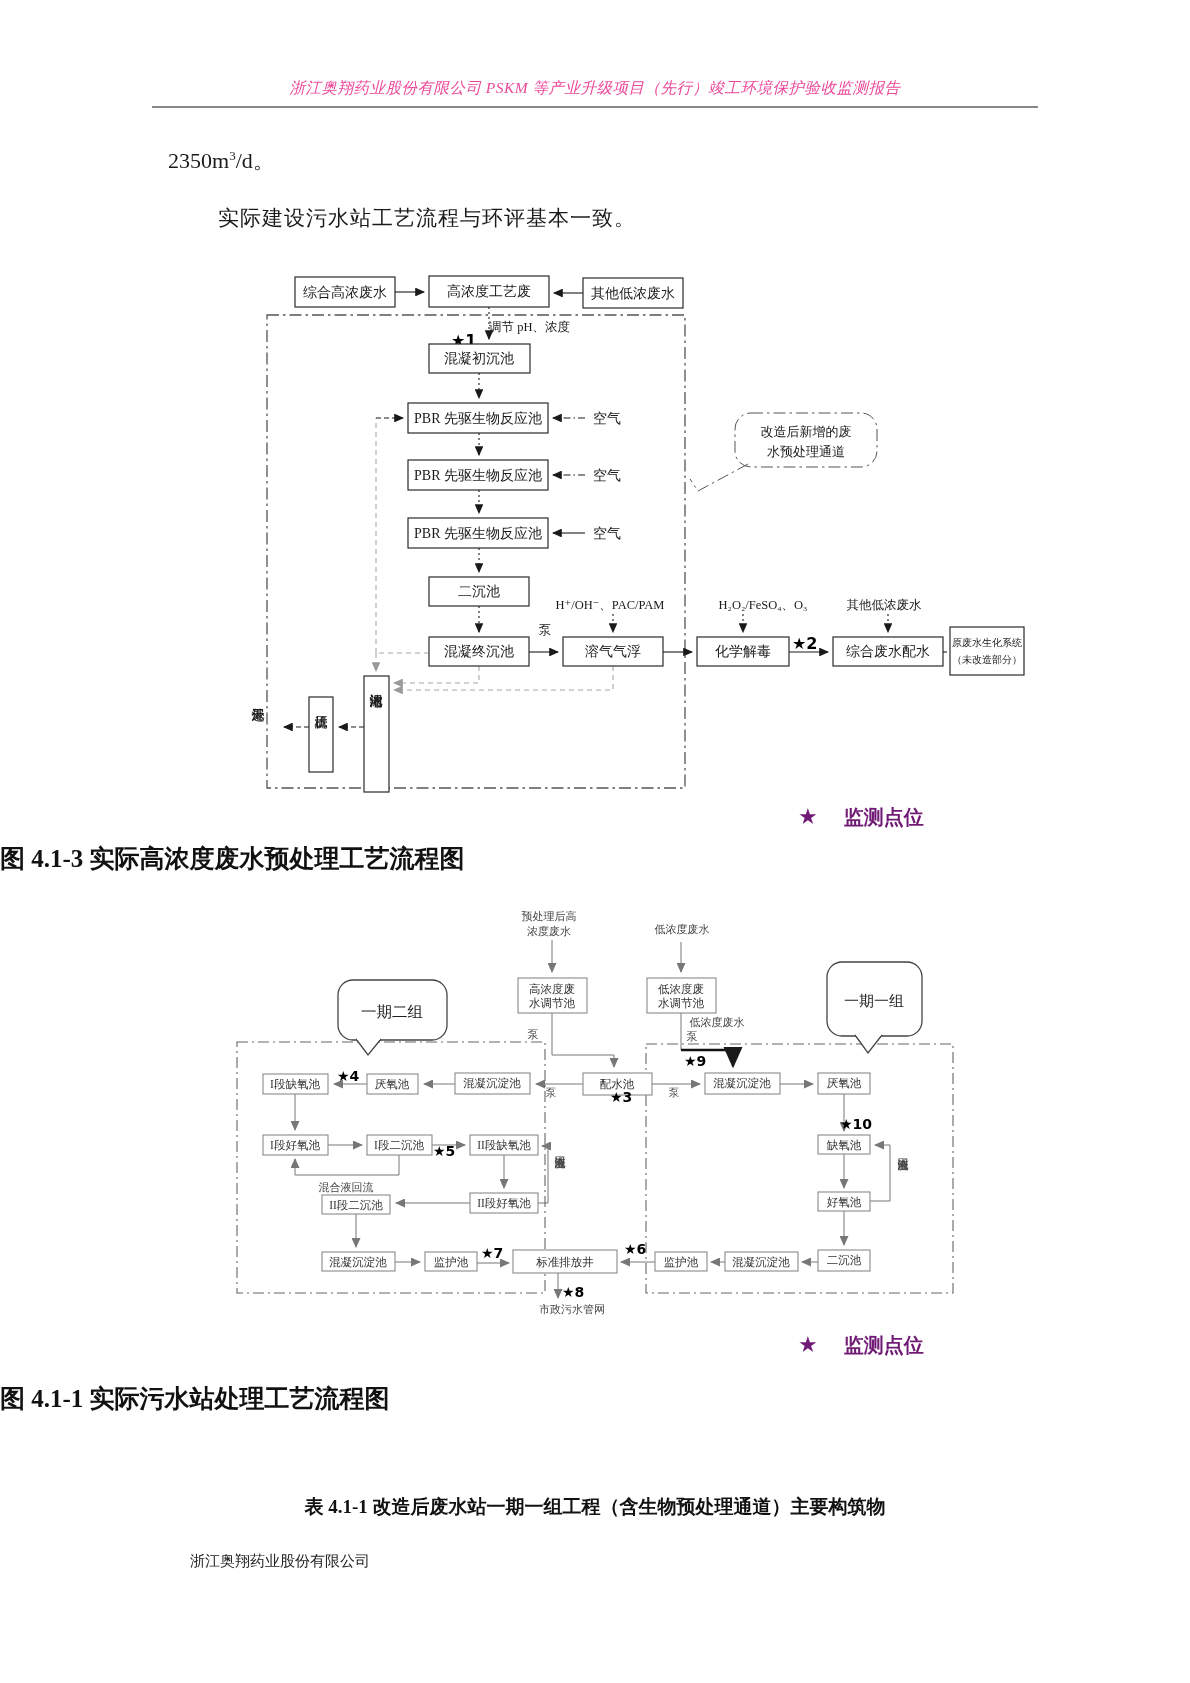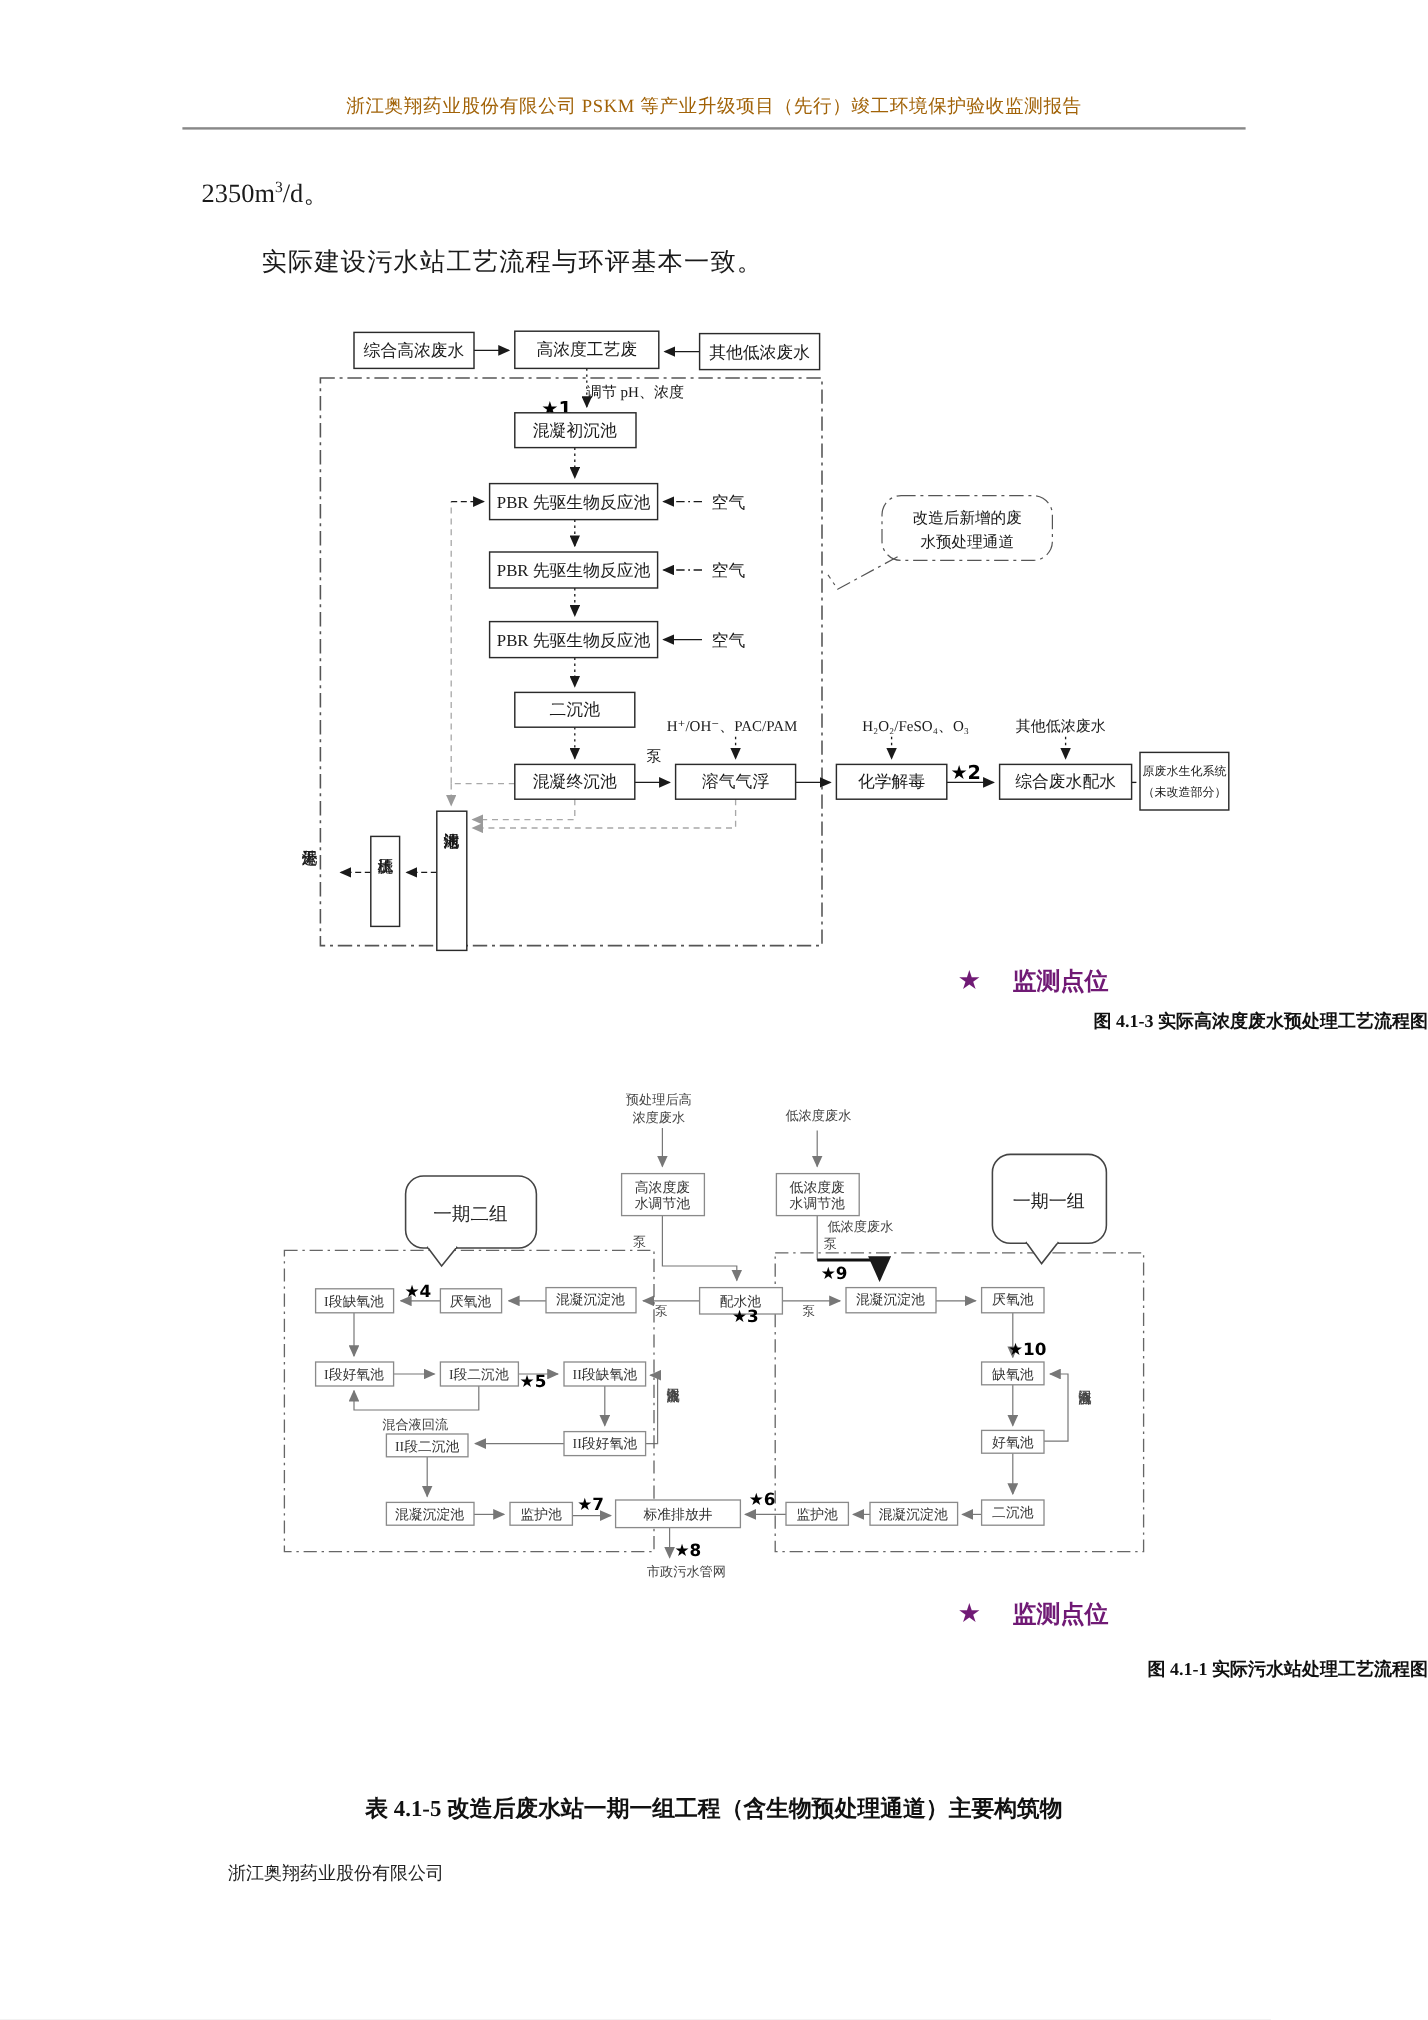--- a/index.html
+++ b/index.html
@@ -1,28 +1,28 @@
 <!DOCTYPE html>
 <html><head>
 <meta charset="utf-8">
 <style>
   html,body{margin:0;padding:0;background:#e8e8e8;}
   .page{position:relative;width:1190px;height:1683px;background:#ffffff;margin:0 auto;
         font-family:"Liberation Serif","DejaVu Serif",serif;color:#1a1a1a;overflow:hidden;}
   .abs{position:absolute;}
-  .header{top:78px;left:0;width:100%;text-align:center;font-size:15.5px;color:#a16207;letter-spacing:.5px;}
+  .header{top:78px;left:0;width:100%;text-align:center;font-size:15.5px;color:#ec4899;letter-spacing:.5px;font-style:italic;}
   .header-rule{top:106px;left:152px;width:886px;border-top:2.5px solid #888;}
   .intro{top:146px;left:168px;font-size:22px;}
   .intro sup{font-size:13px;}
   .para1{top:204px;left:218px;font-size:21px;letter-spacing:1px;}
   .legend{font-size:20px;font-weight:bold;color:#701a75;}
   .legend .star{font-family:"DejaVu Sans",sans-serif;font-size:22px;margin-right:26px;font-weight:normal;}
   .legend1{top:804px;left:798px;}
   .legend2{top:1332px;left:798px;}
-  .caption{left:0;width:100%;text-align:right;font-weight:bold;font-size:15px;color:#111;}
+  .caption{left:0;width:100%;text-align:left;font-weight:bold;font-size:25px;color:#111;}
   .cap1{top:842px;}
   .cap2{top:1382px;}
   .para2{top:1438px;left:218px;font-size:21px;letter-spacing:1px;}
   .tabletitle{top:1494px;left:0;width:100%;text-align:center;font-weight:bold;font-size:19px;color:#111;}
   .footer-org{top:1552px;left:190px;font-size:15px;color:#222;}
   .footer-page{top:1552px;left:0;width:100%;text-align:center;font-size:15px;color:#222;}
   svg{position:absolute;left:0;overflow:visible;}
   svg text{font-family:"Liberation Serif","DejaVu Serif",serif;}
   .b1{fill:#fff;stroke:#2a2a2a;stroke-width:1.2;}
   .t1{font-size:14px;fill:#1a1a1a;text-anchor:middle;}
@@ -354,16 +354,16 @@
       <text class="t2" x="844" y="1206">好氧池</text>
     </g>
     <text class="s2 vt" x="903" y="1150">混合液回流</text>
   </svg>
 
   <div class="abs legend legend2">
     <span class="star">★</span><span>监测点位</span>
   </div>
   <div class="abs caption cap2">图 4.1-1  实际污水站处理工艺流程图</div>
 
-  <div class="abs tabletitle">表 4.1-5  改造后废水站一期一组工程（含生物预处理通道）主要构筑物</div>
+  <div class="abs tabletitle">表 4.1-1  改造后废水站一期一组工程（含生物预处理通道）主要构筑物</div>
 
   <div class="abs footer-org">浙江奥翔药业股份有限公司</div>
 </div>
 
 </body></html>

